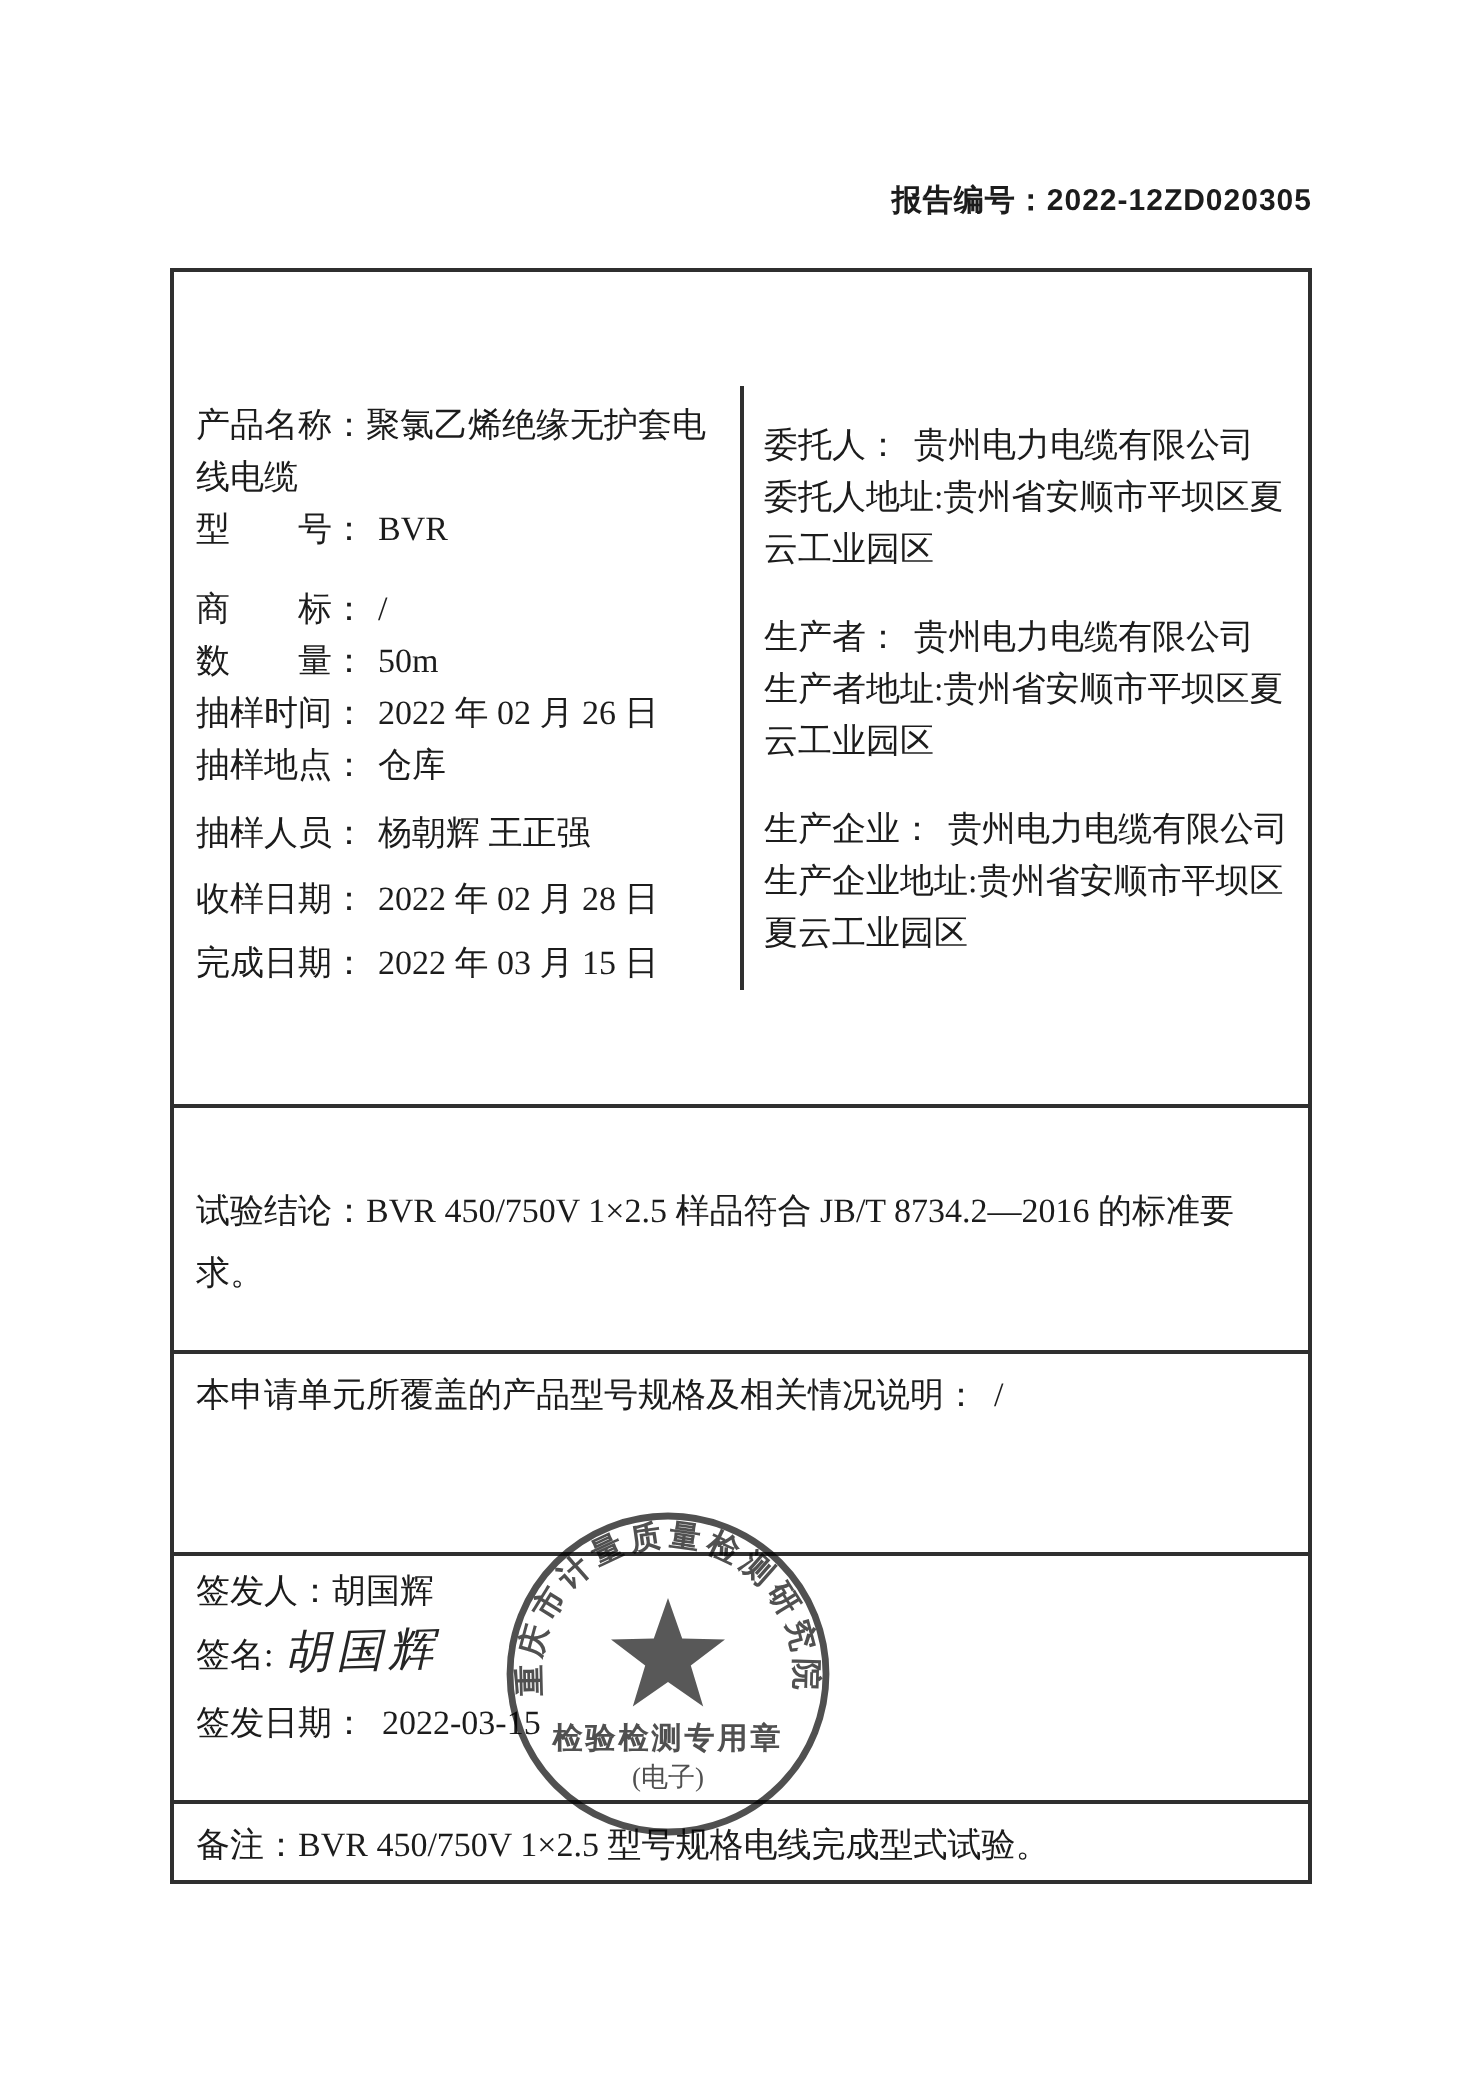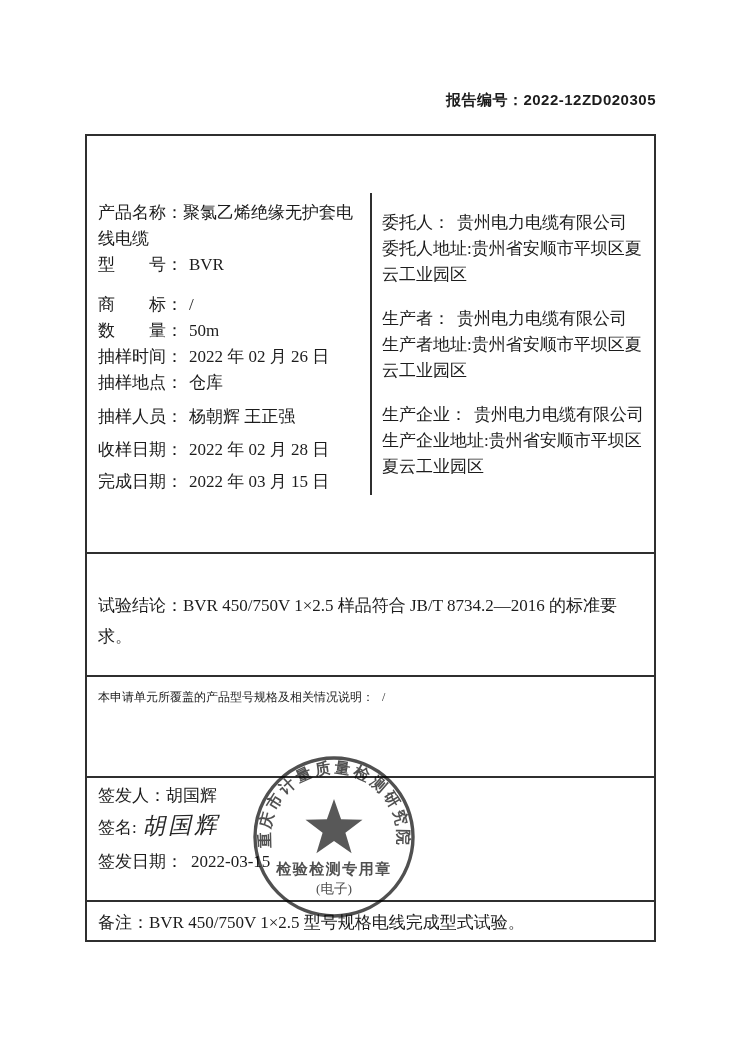--- a/index.html
+++ b/index.html
@@ -58,21 +58,21 @@
   .cell-right .nv { margin-left: 7px; }
   .row-conclusion {
     height: 123px;
     padding: 36px 12px 12px 11px;
     font-size: 17px;
     line-height: 31px;
   }
   .row-coverage {
     height: 101px;
     padding: 7px 12px 0 11px;
-    font-size: 12px;
+    font-size: 17px;
     line-height: 27px;
   }
   .row-sign {
     height: 124px;
     padding: 5px 12px 0 11px;
     font-size: 17px;
   }
   .row-sign .line { line-height: 26px; }
   .sig-line { margin-top: 4px; }
   .date-line { margin-top: 8px; }

